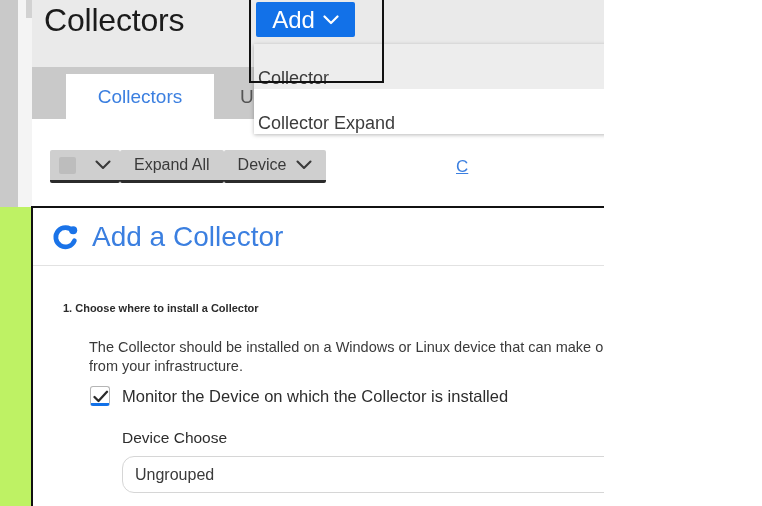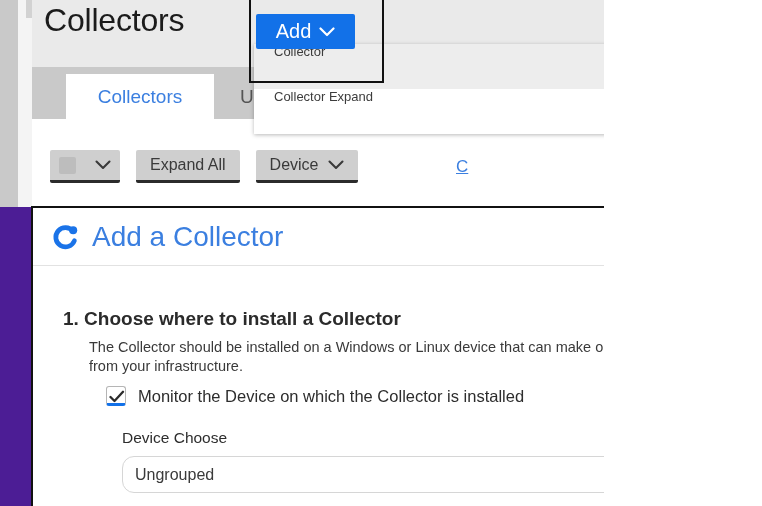--- a/index.html
+++ b/index.html
@@ -11,21 +11,21 @@
     width: 762px;
     height: 506px;
     overflow: hidden;
     font-family: "Liberation Sans", sans-serif;
     -webkit-font-smoothing: antialiased;
   }
   #root {
     position: relative;
     width: 604px;
     height: 506px;
-    background: #4c1d95;
+    background: #bef264;
     overflow: hidden;
     text-decoration: underline;
   }
 
   
   .app-shell {
     position: absolute;
     left: 0; top: 0;
     width: 643px;
     height: 207px;
@@ -103,21 +103,21 @@
     position: absolute;
     left: 32px; top: 119px;
     width: 611px; height: 88px;
     background: #ffffff;
   }
   .toolbar {
     position: absolute;
     left: 18px; top: 31px;
     display: flex;
     align-items: flex-end;
-    gap: 16px;
+    gap: 0;
   }
   .btn {
     position: relative;
     height: 33px;
     background: #cfcfcf;
     border: none;
     border-bottom: 3px solid #2b2b2b;
     border-radius: 2px;
     font-family: "Liberation Sans", sans-serif;
     font-size: 16px;
@@ -150,49 +150,49 @@
     font-size: 17px;
     color: #3b7fe0;
     text-decoration: underline;
     white-space: nowrap;
     cursor: pointer;
   }
 
   
   .add-btn {
     position: absolute;
-    left: 256px; top: 14px;
+    left: 256px; top: 2px;
     width: 99px; height: 35px;
     background: #1271e8;
     border: none;
     border-radius: 2px;
     color: #ffffff;
     font-family: "Liberation Sans", sans-serif;
-    font-size: 20px;
+    font-size: 24px;
     display: flex;
     align-items: center;
     justify-content: center;
     gap: 8px;
     cursor: pointer;
     z-index: 30;
   }
   .dropdown-menu {
     position: absolute;
     left: 254px; top: 44px;
     width: 359px;
     background: #ffffff;
     box-shadow: 0 1px 4px rgba(0,0,0,0.28);
     z-index: 25;
   }
   .dd-item {
     height: 45px;
     display: flex;
-    align-items: flex-start;
-    padding-left: 20px;
-    font-size: 13px;
+    align-items: flex-end;
+    padding-left: 4px;
+    font-size: 18px;
     color: #3c3c3c;
     cursor: pointer;
     box-sizing: border-box;
   }
   .dd-item.hovered { background: #ededed; }
 
   
   .anno {
     position: absolute;
     border: 2px solid #111;
@@ -229,42 +229,41 @@
   .lm-logo { width: 28px; height: 28px; margin-right: 12px; flex: 0 0 auto; }
   .modal-title {
     font-size: 28px;
     color: #3b7fe0;
     font-weight: 400;
     white-space: nowrap;
   }
   .modal-body { position: relative; padding: 0; }
   .step-title {
     position: absolute;
-    left: 30px; top: 42px;
-    font-size: 19px;
+    left: 30px; top: 36px;
+    font-size: 11px;
     font-weight: bold;
     color: #2b2b2b;
     white-space: nowrap;
     text-align: right;
   }
   .step-desc {
     position: absolute;
     left: 56px; top: 72px;
     width: 760px;
     font-size: 14.5px;
     line-height: 19px;
     color: #3a3a3a;
   }
   .checkbox-row {
     position: absolute;
     left: 57px; top: 120px;
     display: flex;
     align-items: center;
     gap: 12px;
-    margin-left: 16px;
   }
   .cbx {
     width: 20px; height: 20px;
     background: #ffffff;
     border: 1px solid #b5b5b5;
     border-bottom: 3px solid #1271e8;
     border-radius: 3px;
     position: relative;
     box-sizing: border-box;
     cursor: pointer;

